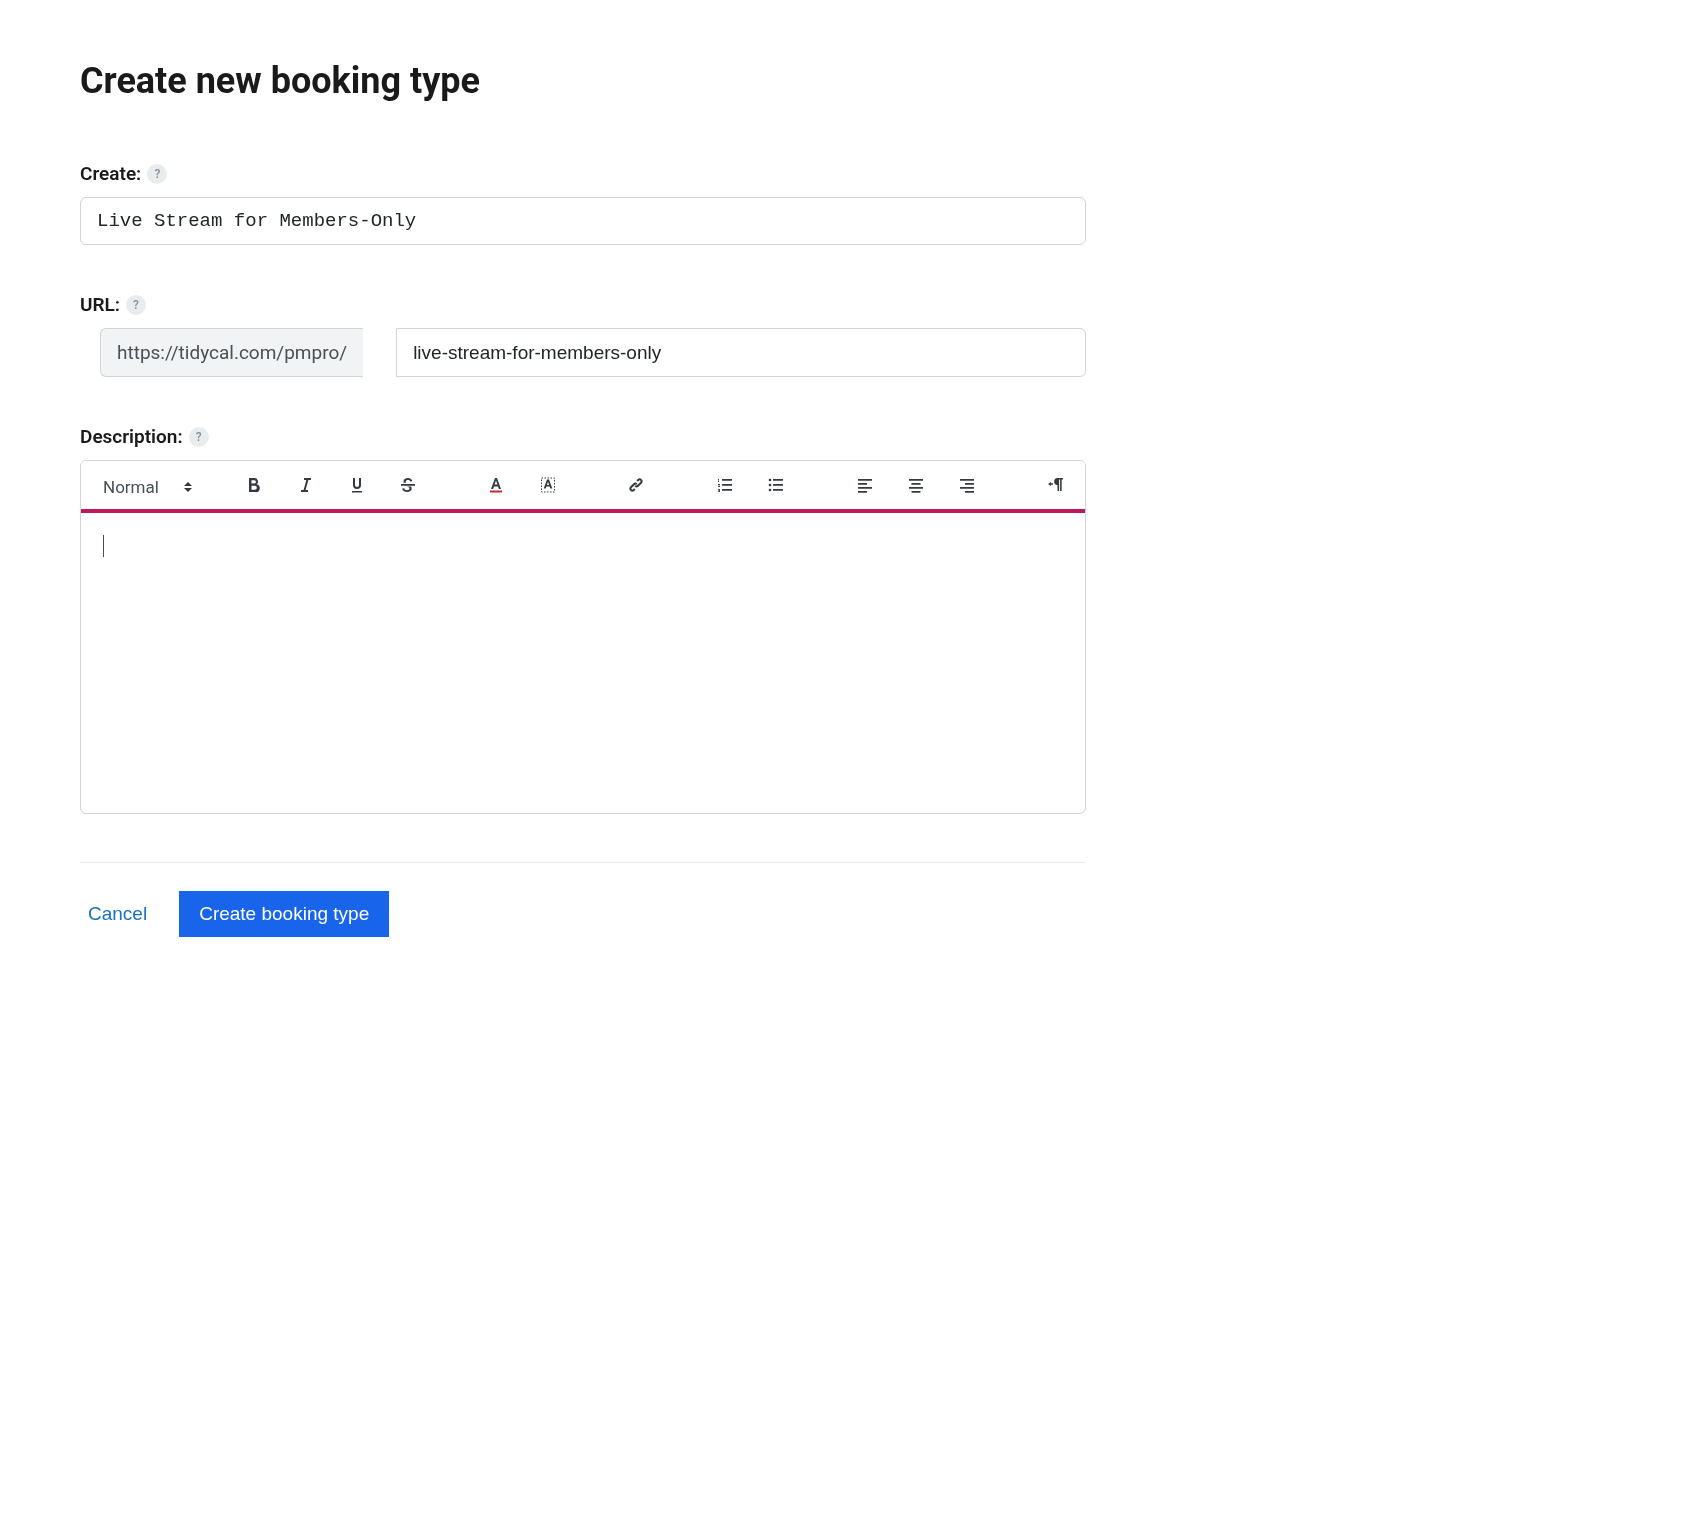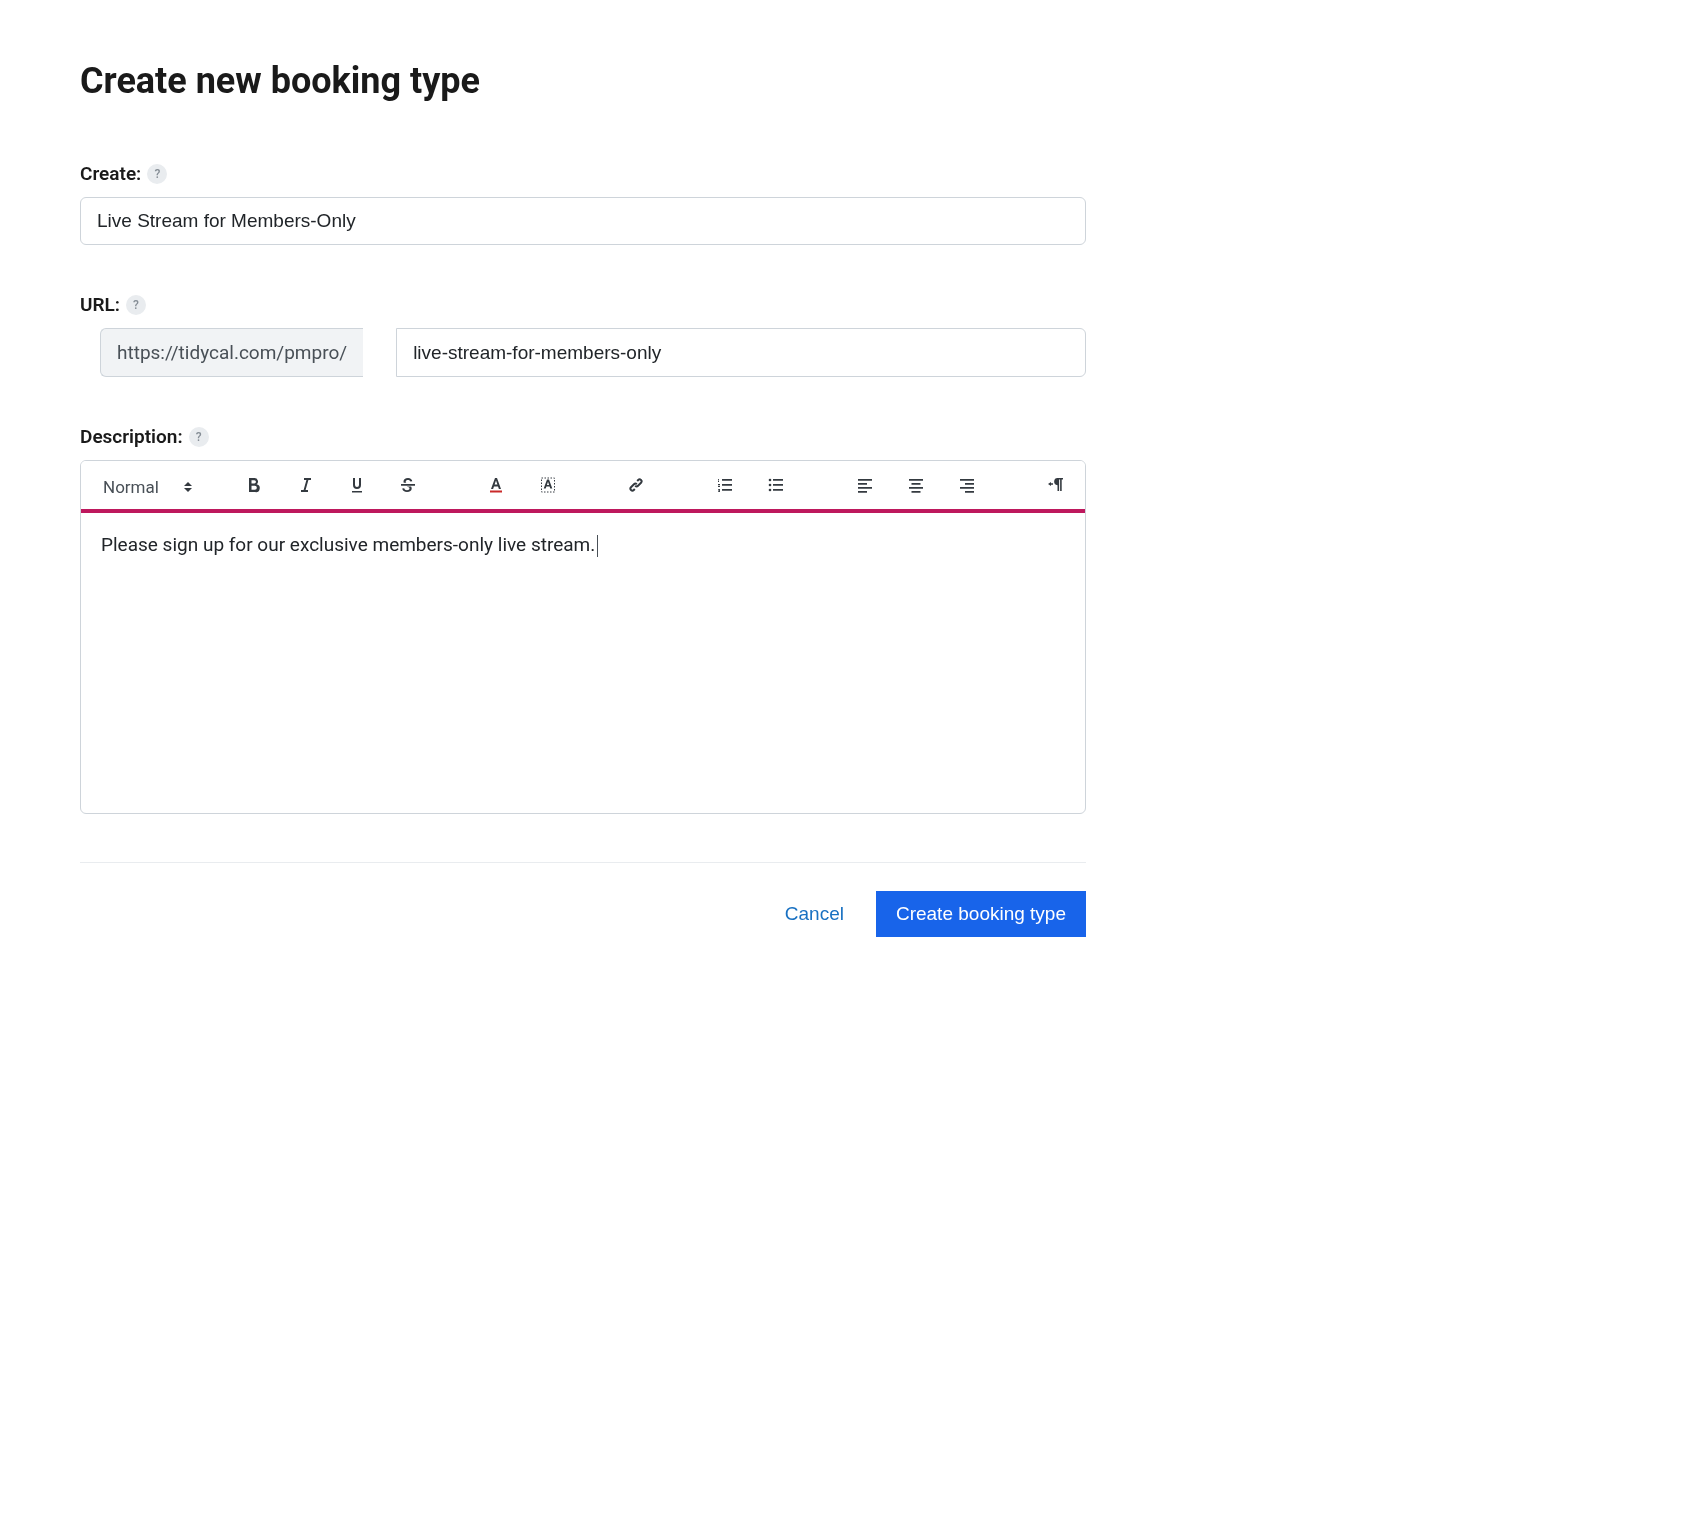--- a/index.html
+++ b/index.html
@@ -47,20 +47,21 @@
     }
     .text-input {
       width: 100%;
       padding: 12px 16px;
       font-size: 19px;
       color: #212529;
       background: #ffffff;
       border: 1px solid #ced4da;
       border-radius: 6px;
       outline: none;
+      font-family: Liberation Mono, monospace;
     }
     .url-group {
       display: flex;
       width: 100%;
       padding-left: 20px;
     }
     .url-prefix {
       padding: 12px 16px;
       font-size: 19px;
       color: #495057;
@@ -143,21 +144,20 @@
       margin-left: 2px;
     }
     .divider {
       height: 1px;
       background: #e9ecef;
       margin-top: 20px;
       margin-bottom: 28px;
     }
     .actions {
       display: flex;
-      justify-content: flex-end;
       align-items: center;
       gap: 24px;
     }
     .btn-cancel {
       background: transparent;
       border: none;
       color: #1971c2;
       font-size: 19px;
       font-weight: 400;
       cursor: pointer;
@@ -300,21 +300,21 @@
 
       <button class="toolbar-btn" title="Text direction">
         <svg width="20" height="18" viewBox="0 0 20 18">
             <path d="M3 8l3-2v1.2h2v1.6H6V10L3 8z" fill="#343a40"></path>
             <path d="M13 2h5v1.6h-1.3V15h-1.6V3.6h-1V15h-1.6V9.2A3.6 3.6 0 0 1 13 2z" fill="#343a40"></path>
           </svg>
       </button>
 
     </div>
     <div class="editor-content">
-      <span>Please sign up for our exclusive members-only live stream.</span><span class="cursor"></span>
+      <span class="cursor"></span>
     </div>
   </div>
 </div>
 
 <div class="divider"></div>
 
 <div class="actions">
   <button class="btn-cancel">Cancel</button>
   <button class="btn-primary">Create booking type</button>
 </div>

